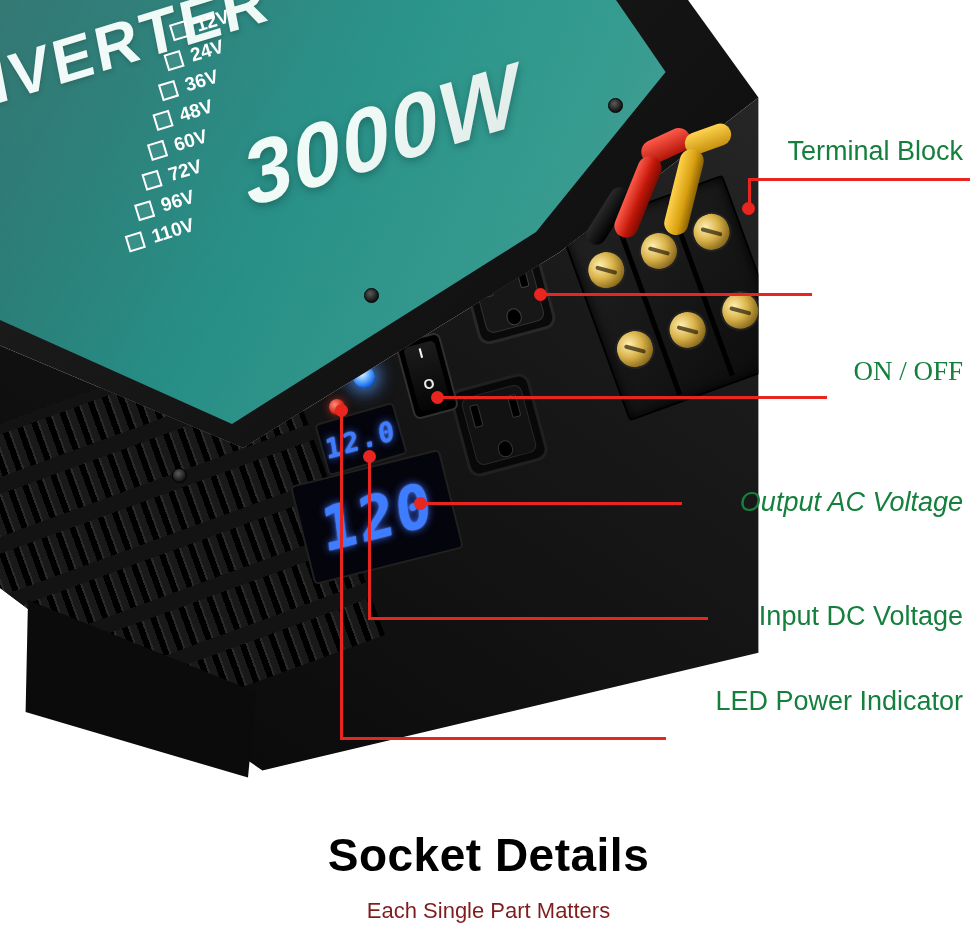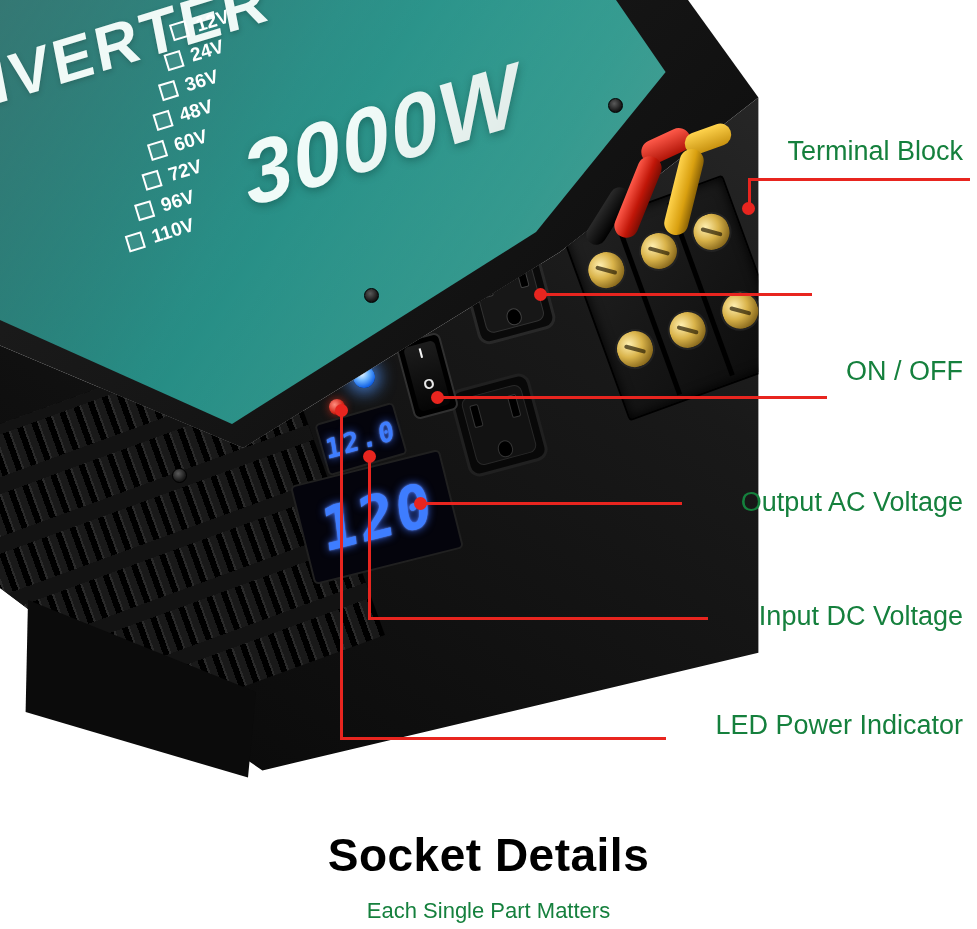--- a/index.html
+++ b/index.html
@@ -136,43 +136,43 @@
 
   .l-terminal{ top:136px; }
   .ln-terminal-u{ left:748px; top:178px; width:222px; }
   .ln-terminal-s{ left:748px; top:178px; height:30px; }
   .dot-terminal{ left:742px; top:202px; }
 
   .l-socket{ top:261px; }
   .ln-socket{ left:540px; top:293px; width:272px; }
   .dot-socket{ left:534px; top:288px; }
 
-  .l-onoff{ top:356px; }
+  .l-onoff{ top:356px;font-family:Liberation Serif, serif; }
   .ln-onoff{ left:437px; top:396px; width:390px; }
   .dot-onoff{ left:431px; top:391px; }
 
-  .l-outac{ top:487px; }
+  .l-outac{ top:487px;font-style:italic; }
   .ln-outac{ left:420px; top:502px; width:262px; }
   .dot-outac{ left:414px; top:497px; }
 
   .l-indc{ top:601px; }
   .ln-indc-h{ left:368px; top:617px; width:340px; }
   .ln-indc-v{ left:368px; top:456px; height:164px; }
   .dot-indc{ left:363px; top:450px; }
 
-  .l-led{ top:710px; }
+  .l-led{ top:686px; }
   .ln-led-h{ left:340px; top:737px; width:326px; }
   .ln-led-v{ left:340px; top:410px; height:330px; }
   .dot-led{ left:335px; top:404px; }
 
   
   .footer { position:absolute; left:0; right:0; top:828px; text-align:center; }
   .f-title { font-size:46px; font-weight:bold; color:#000; letter-spacing:.5px; }
   .f-subs { margin-top:16px; display:flex; justify-content:center; gap:36px;
-    font-size:22px; font-weight:500; color:#15803d; }
+    font-size:22px; font-weight:500; color:#7f1d1d; }
 </style>
 </head>
 <body>
 
 <div class="page">
 
   <div class="device">
 
     <div class="face-top">
       <div class="teal">

